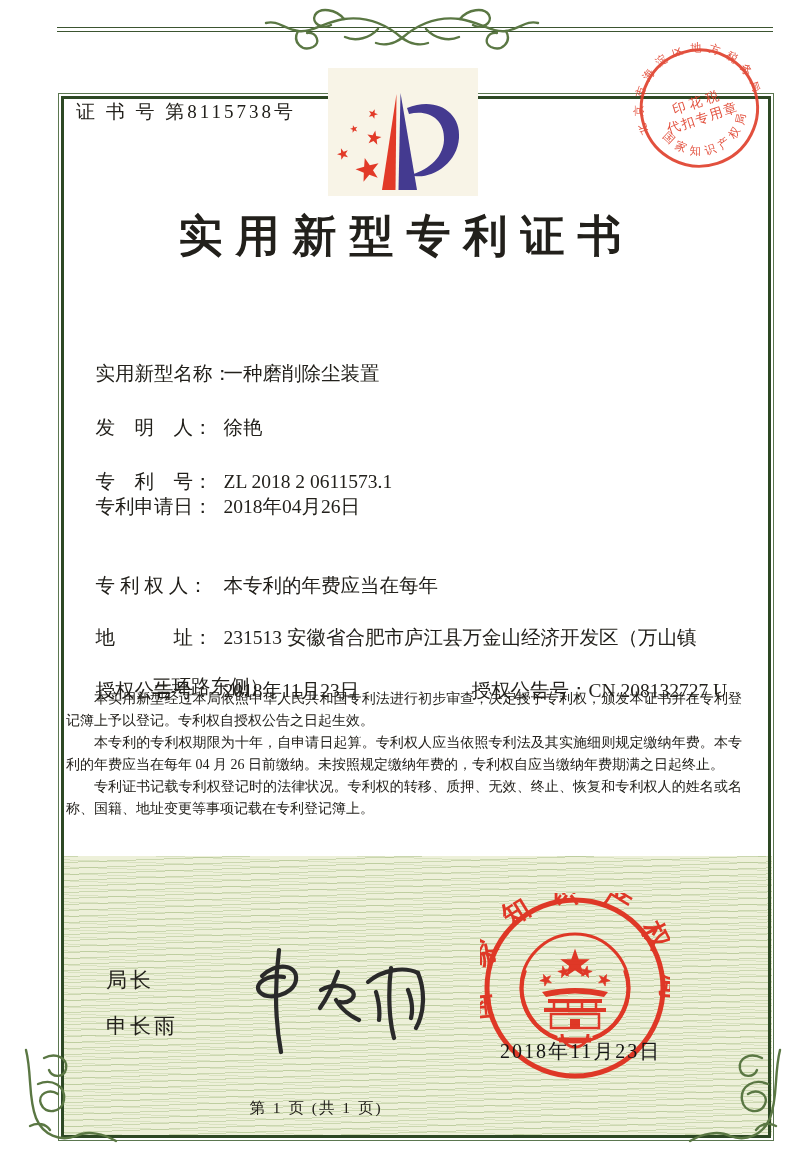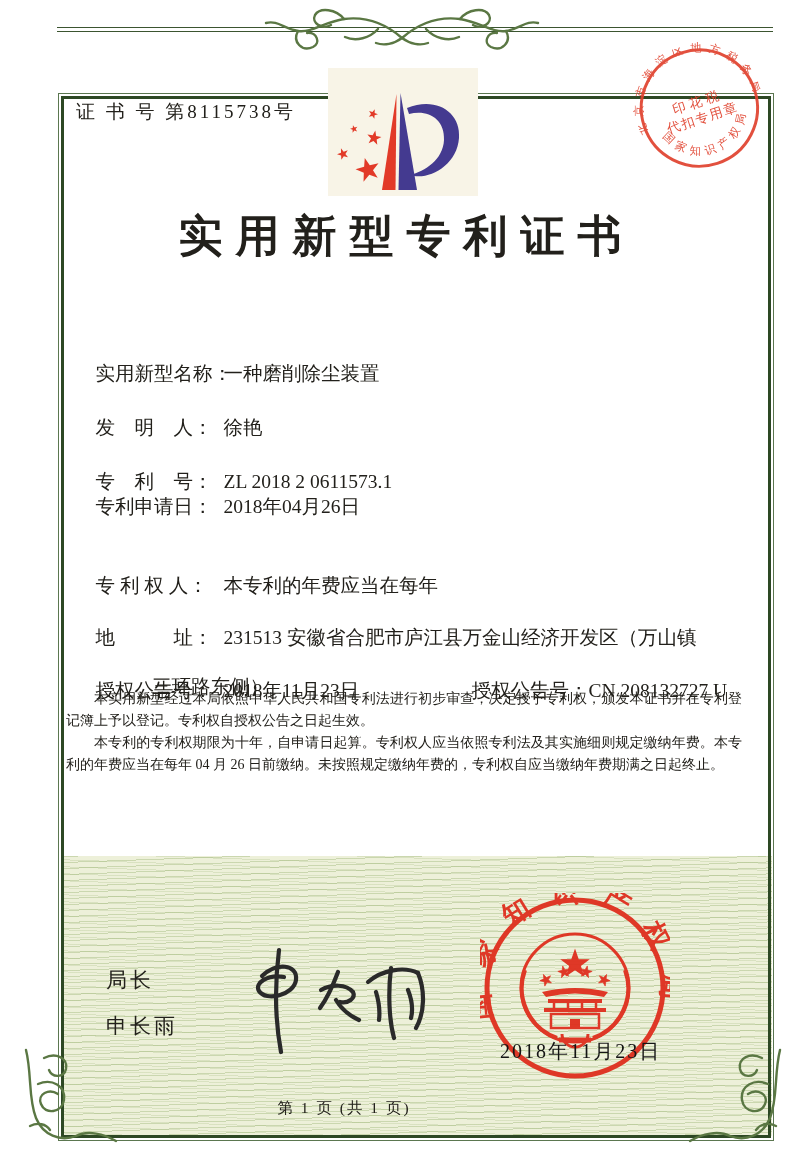--- a/index.html
+++ b/index.html
@@ -40,21 +40,21 @@
 
   .director-title{position:absolute;left:106px;top:966px;font-size:21px;letter-spacing:3px;z-index:4;}
   .director-name{position:absolute;left:106px;top:1012px;font-size:21px;letter-spacing:3px;z-index:4;}
   .signature-svg{position:absolute;left:218px;top:940px;z-index:4;}
 
   .big-seal{position:absolute;left:480px;top:893px;z-index:4;opacity:.95;}
   .seal-date{position:absolute;left:500px;top:1038px;font-size:20px;letter-spacing:2px;
              color:#141414;z-index:5;}
 
   .footer-page{position:absolute;left:0;top:1098px;width:632px;text-align:center;
-               font-size:15.5px;letter-spacing:2px;z-index:3;padding-left:28px;}
+               font-size:15.5px;letter-spacing:2px;z-index:3;}
 
   .corner-fl{position:absolute;z-index:4;}
   .corner-fl.left{left:16px;top:1046px;}
   .corner-fl.right{left:680px;top:1046px;transform:scaleX(-1);}
 </style>
 </head>
 <body>
 
 <div class="page">
 
@@ -133,20 +133,21 @@
   <div class="field" style="top:655px">
     <span class="flabel">授权公告号：</span><span class="fvalue">2018年11月23日</span>
   </div>
   <div class="grant">
     <span>授权公告号：</span><span>CN 208132727 U</span>
   </div>
 
   <div class="body-text">
     <p>本实用新型经过本局依照中华人民共和国专利法进行初步审查，决定授予专利权，颁发本证书并在专利登记簿上予以登记。专利权自授权公告之日起生效。</p>
     <p>本专利的专利权期限为十年，自申请日起算。专利权人应当依照专利法及其实施细则规定缴纳年费。本专利的年费应当在每年 04 月 26 日前缴纳。未按照规定缴纳年费的，专利权自应当缴纳年费期满之日起终止。</p>
+    <p>专利证书记载专利权登记时的法律状况。专利权的转移、质押、无效、终止、恢复和专利权人的姓名或名称、国籍、地址变更等事项记载在专利登记簿上。</p>
   </div>
 
   <div class="director-title">局长</div>
   <div class="director-name">申长雨</div>
   <svg class="signature-svg" width="215" height="120" viewBox="0 0 215 120">
     <g stroke="#2a2a2a" stroke-width="4.2" fill="none" stroke-linecap="round">
       <path d="M 44,36 C 58,22 80,24 78,40 C 76,55 48,62 41,51 C 36,43 50,34 66,37"></path>
       <path d="M 61,10 C 57,42 57,80 63,112"></path>
       <path d="M 120,32 C 114,48 108,60 102,68"></path>
       <path d="M 103,50 C 114,44 128,44 135,52 C 138,58 130,64 122,62"></path>

